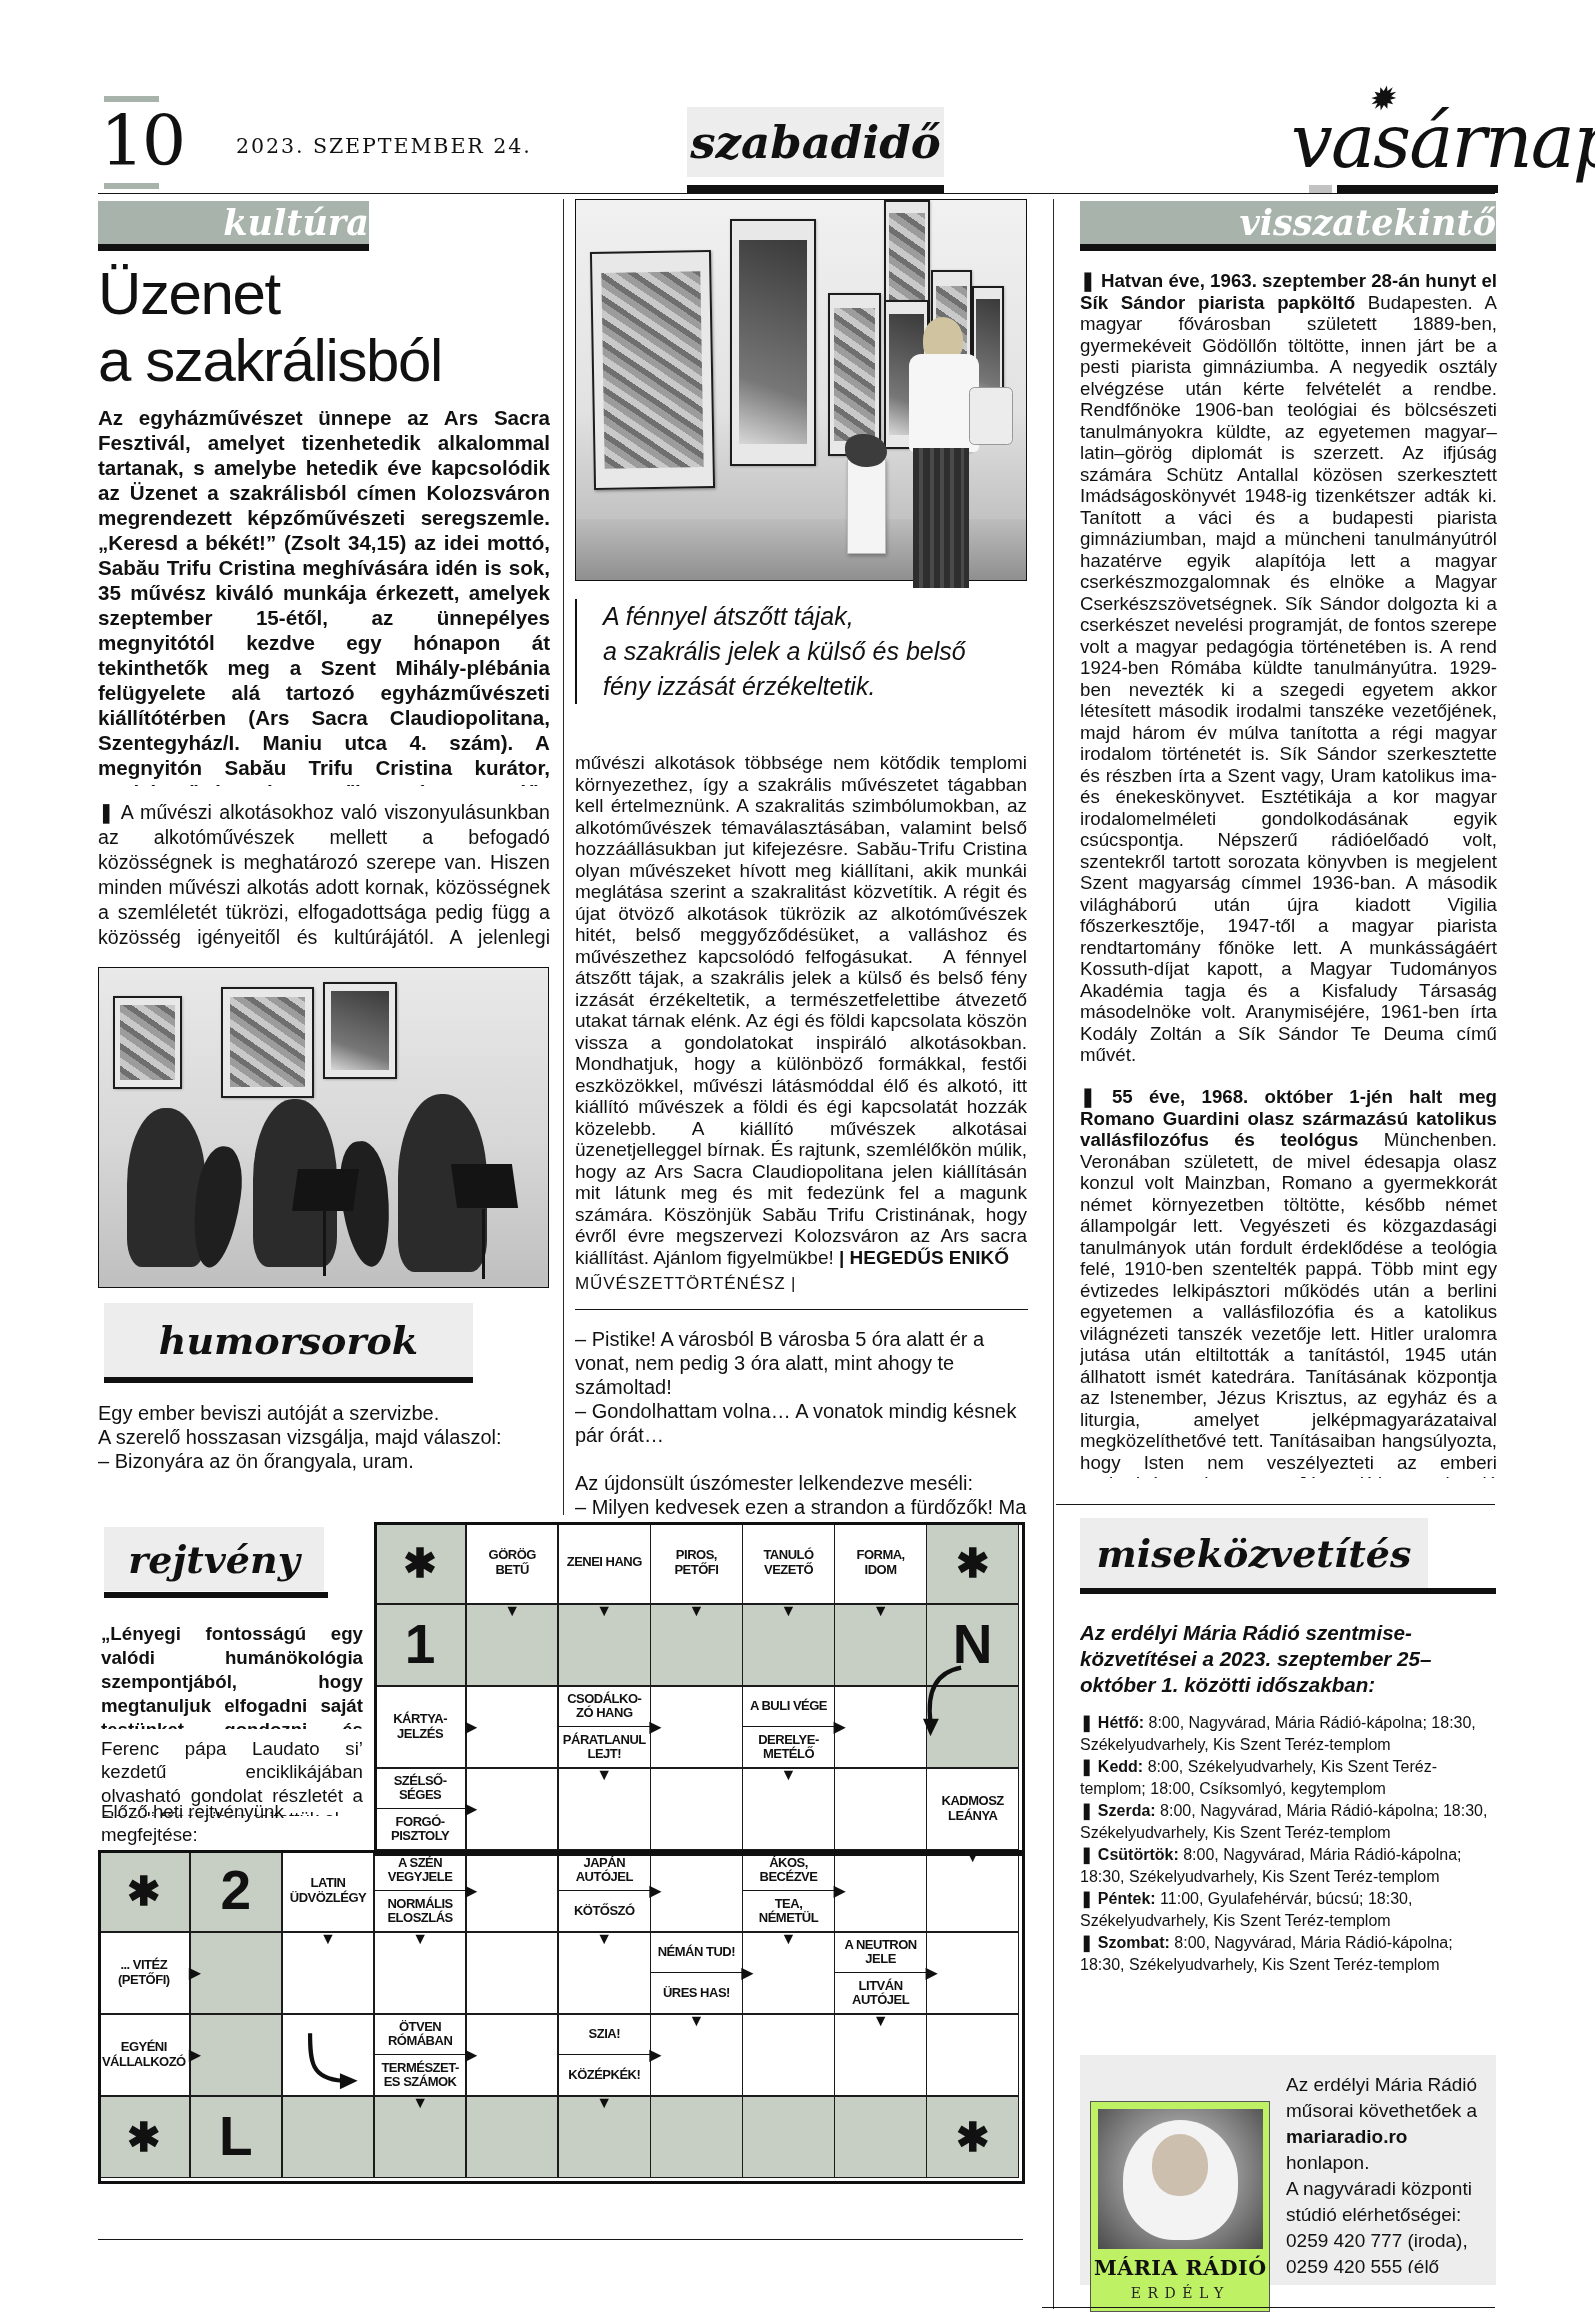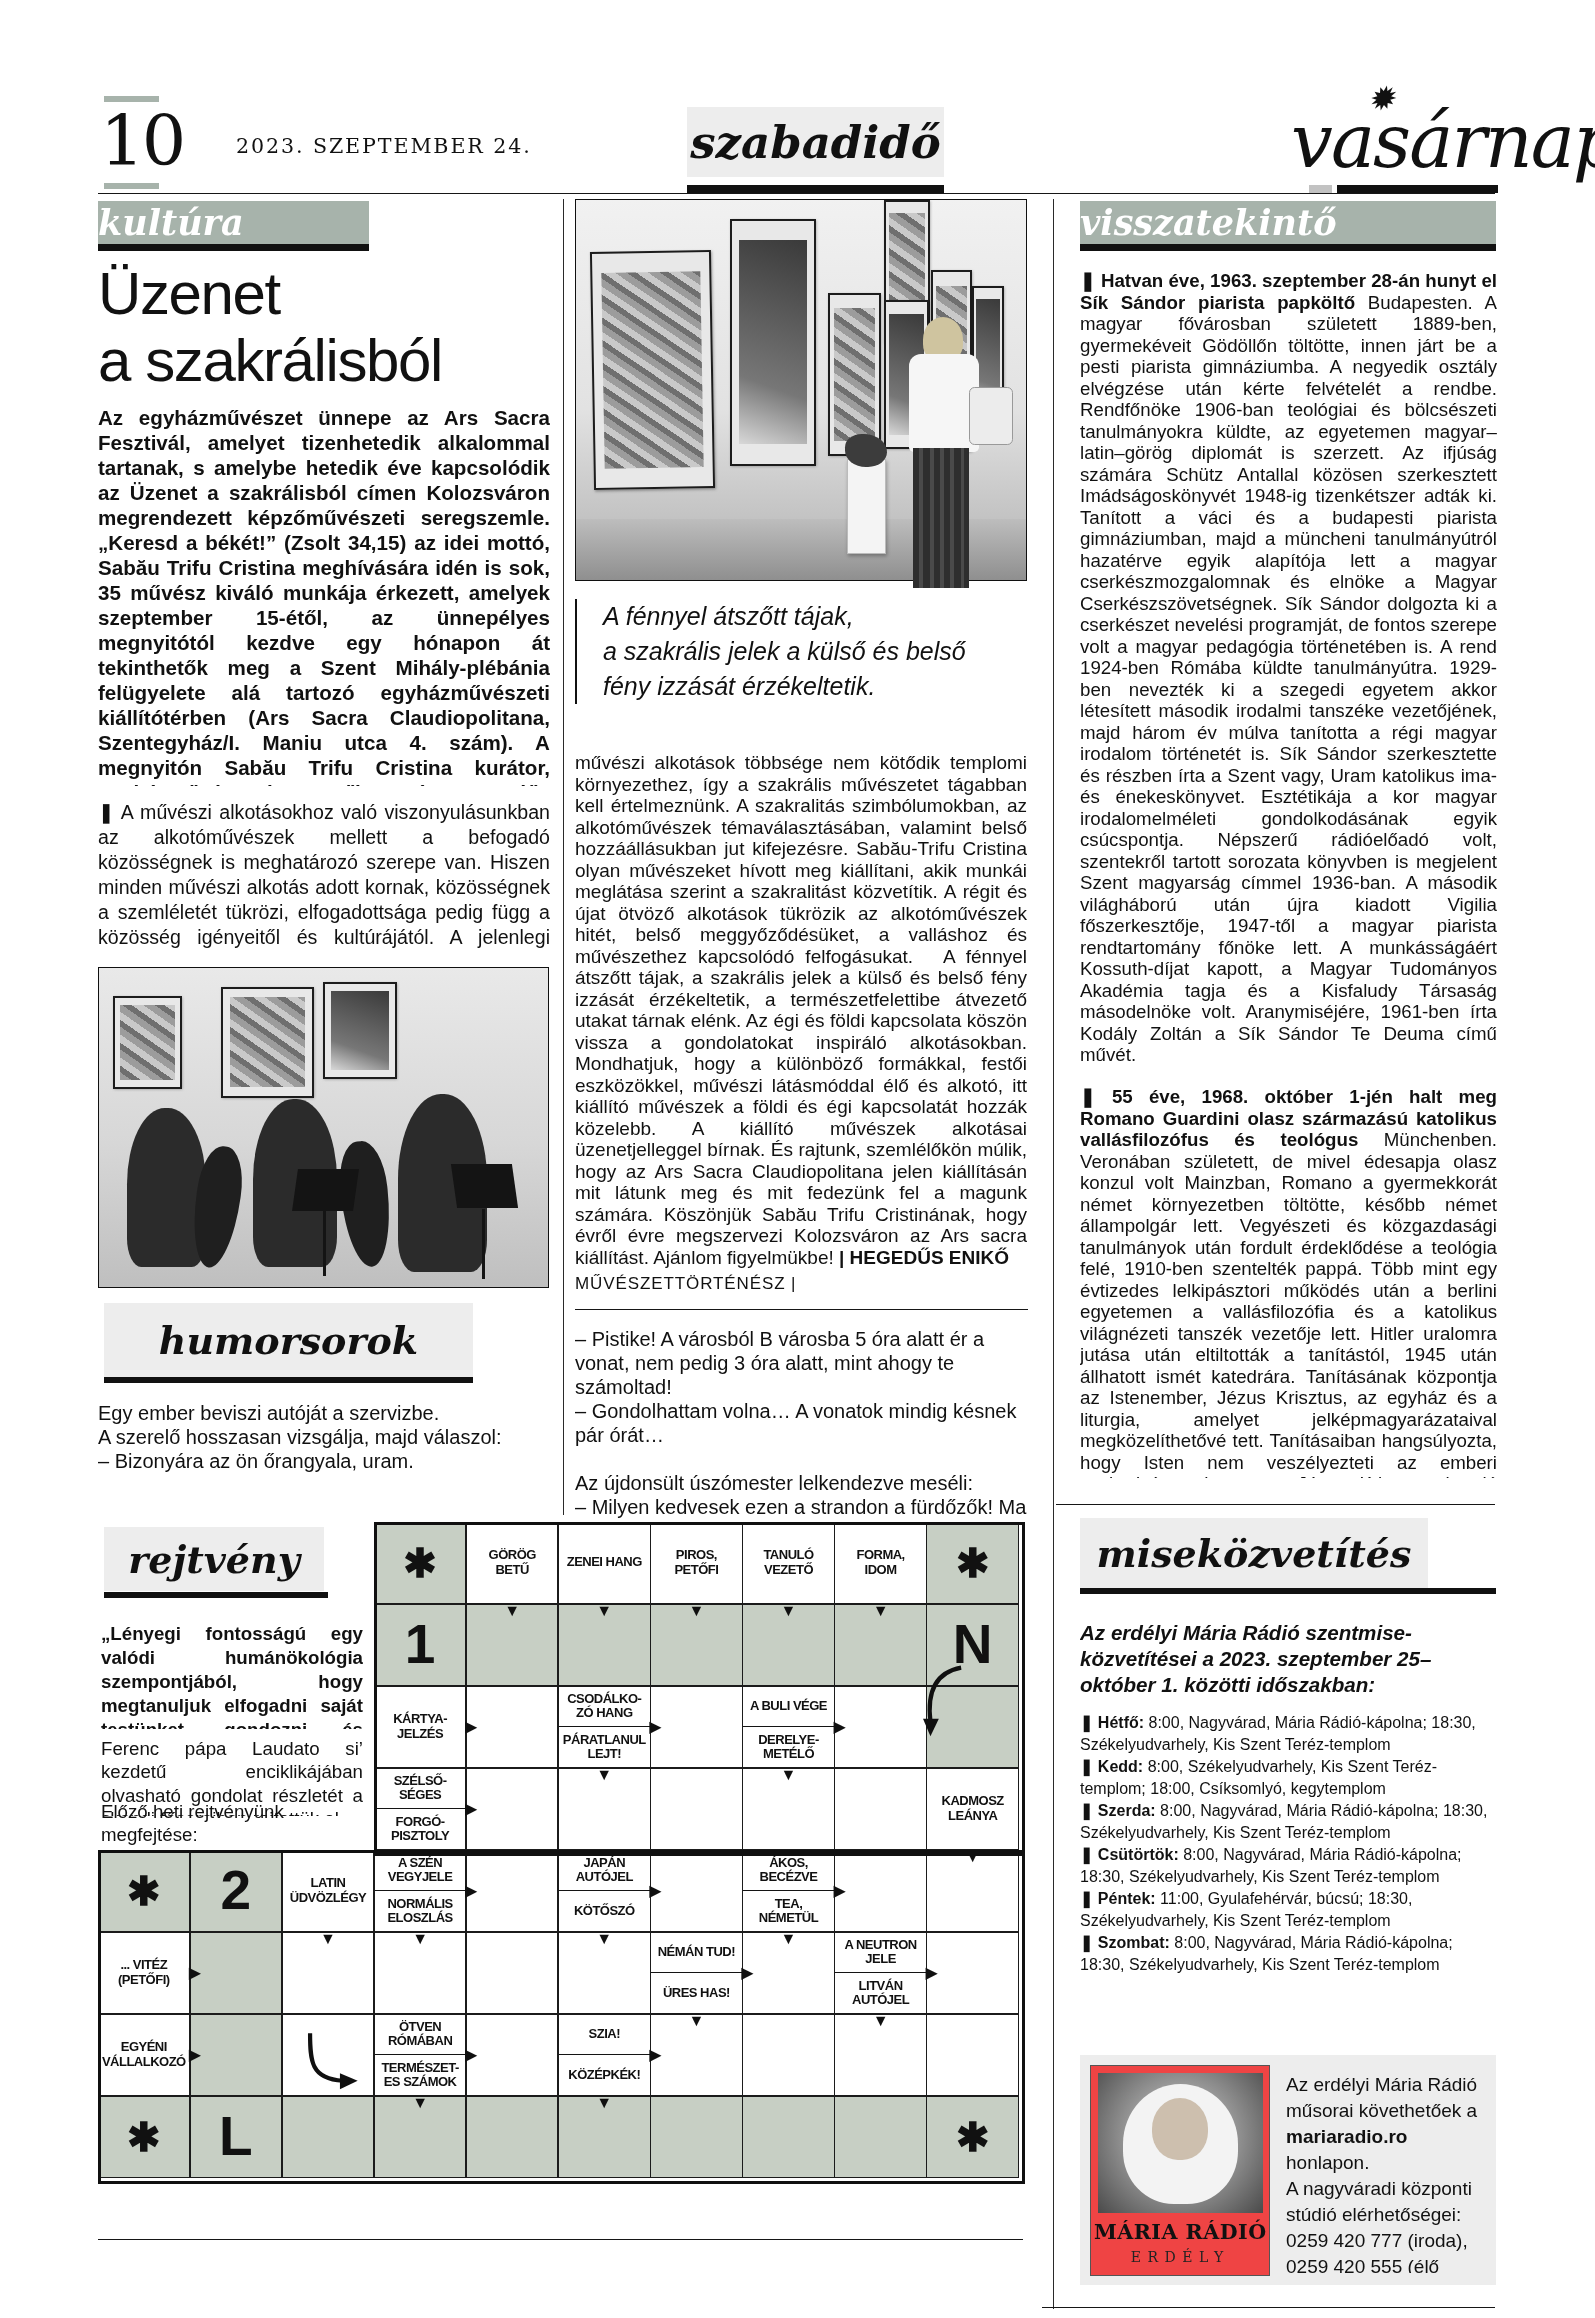--- a/index.html
+++ b/index.html
@@ -14,21 +14,21 @@
   .pre{white-space:pre-line;}
   .clip{overflow:hidden;}
 
   
   .pagenum{font-family:"DejaVu Serif",serif;font-size:70px;line-height:1;font-weight:400;letter-spacing:-2.8px;}
   .date{font-family:"DejaVu Serif",serif;font-size:20.6px;letter-spacing:1.9px;}
   .szabadido{font-size:45px;font-weight:700;display:flex;align-items:center;justify-content:center;}
   .brand{font-size:74px;font-weight:500;letter-spacing:-1.9px;}
   .brandstar{font-size:33px;}
 
-  .sectionbar{display:flex;align-items:center;justify-content:flex-start;color:#fff;font-size:35px;font-weight:600;}
+  .sectionbar{display:flex;align-items:center;justify-content:flex-end;color:#fff;font-size:35px;font-weight:600;}
   .boxhead{display:flex;align-items:center;justify-content:center;font-size:38px;font-weight:700;color:#111;}
 
   
   .headline{font-size:60px;line-height:1.12;font-weight:400;letter-spacing:-1.4px;}
   .lead{font-size:20.6px;line-height:25px;font-weight:700;}
   .bodytxt{font-size:19.6px;line-height:25px;}
   .midtxt{font-size:19px;line-height:21.5px;}
   .rtxt{font-size:18.7px;line-height:21.5px;}
   .rtxt p{margin:0 0 20.6px 0;}
   .quote{font-size:25px;line-height:35px;font-style:italic;border-left:2.8px solid #111;padding-left:26px;}
@@ -71,21 +71,21 @@
   .arr{position:absolute;color:#101010;line-height:1;}
   .arr.down{font-size:16px;top:-1.9px;left:50%;transform:translateX(-50%);}
   .arr.right{font-size:16px;left:-1.9px;top:50%;transform:translateY(-50%);}
   .cw-outline{position:absolute;border:3.3px solid #101010;pointer-events:none;}
 
   
   .mise-intro{font-size:20.6px;line-height:26px;font-weight:700;font-style:italic;}
   .mise-items p{margin:0;font-size:16px;line-height:22px;}
   .mise-items .day{font-weight:700;}
   .infobox{background:#ededed;}
-  .logobox{position:absolute;background:#ef4444;border:1.4px solid #555;}
+  .logobox{position:absolute;background:#bef264;border:1.4px solid #555;margin-top:36px;}
   .portrait{position:absolute;background:radial-gradient(circle at 50% 45%,#cfcfcf 0%,#9a9a9a 45%,#4a4a4a 100%);overflow:hidden;}
   .veil{position:absolute;width:70%;height:86%;left:15%;top:8%;background:#f3f3f3;border-radius:50% 50% 44% 44%;}
   .face{position:absolute;width:34%;height:44%;left:33%;top:18%;background:#cdbfae;border-radius:50% 50% 46% 46%;}
   .logotitle{position:absolute;font-family:"DejaVu Serif",serif;font-weight:700;font-size:20.6px;letter-spacing:0.5px;text-align:center;width:100%;}
   .logosub{position:absolute;font-family:"DejaVu Serif",serif;font-size:14px;letter-spacing:6.5px;text-align:center;width:100%;color:#222;}
   .infotext{font-size:19px;line-height:26px;}
 </style>
 </head>
 <body>
 

